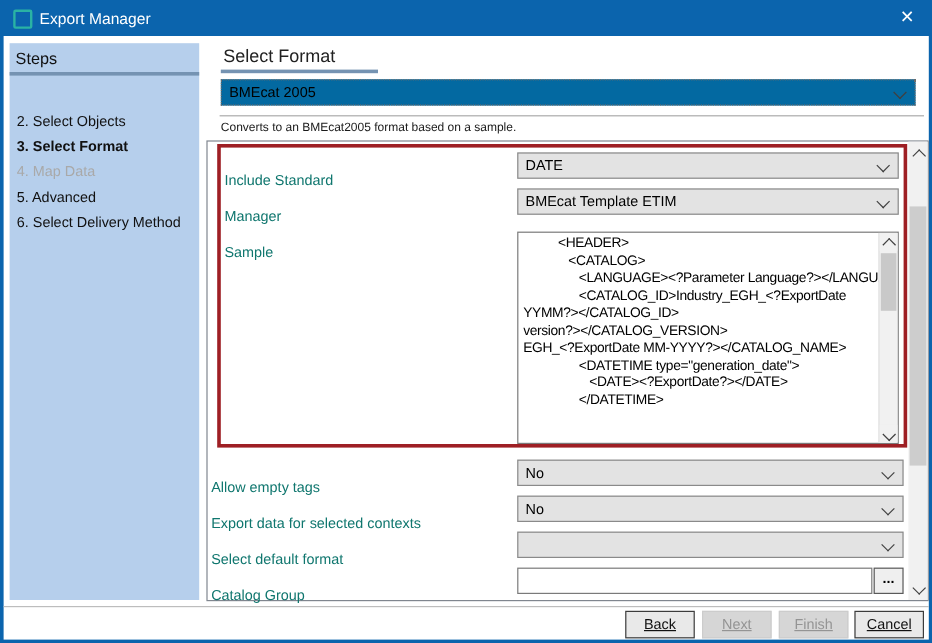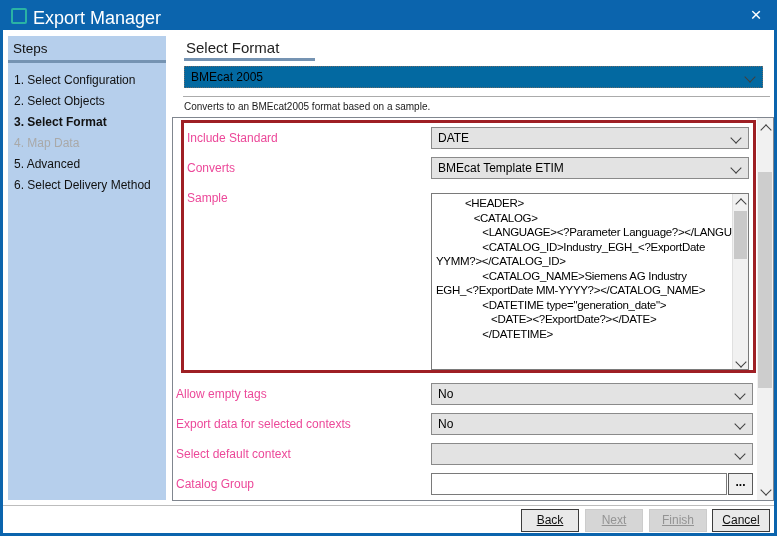--- a/index.html
+++ b/index.html
@@ -2,38 +2,38 @@
 <html><head>
 <meta charset="utf-8">
 <style>
   html,body{margin:0;padding:0;background:#e8e8e8;font-family:"Liberation Sans","DejaVu Sans",sans-serif;}
   .window{position:relative;width:777px;height:536px;background:#ffffff;overflow:hidden;}
   .abs{position:absolute;}
   
   .titlebar{left:0;top:0;width:777px;height:30px;background:#0b64ad;}
   .edge{background:#0b64ad;}
   .app-icon{left:11px;top:8px;width:12px;height:12px;border:2px solid #2ab3a4;border-radius:2px;}
-  .win-title{left:33px;top:8px;color:#ffffff;font-size:18px;}
+  .win-title{left:33px;top:8px;color:#ffffff;font-size:13px;}
   .close-btn{left:735px;top:0;width:42px;height:30px;color:#ffffff;font-size:19px;display:flex;align-items:center;justify-content:center;cursor:pointer;}
   
   .sidebar{left:8px;top:36px;width:158px;height:464px;background:#b6cfec;}
   .steps-header{left:13px;top:41px;font-size:13.5px;color:#111111;}
   .steps-underline{left:8px;top:60px;width:158px;height:3px;background:#7593b2;}
   .step{font-size:12px;color:#111111;white-space:nowrap;}
   .step.active{font-weight:bold;}
   .step.disabled{color:#a9a9a9;}
   
   .heading{left:186px;top:39px;font-size:15px;color:#222222;}
   .heading-underline{left:184px;top:58px;width:131px;height:3px;background:#7593b2;}
   .sep1{left:183px;top:96px;width:587px;height:1px;background:#ababab;}
   .desc{left:184px;top:101px;font-size:10px;color:#1a1a1a;}
   
   .panel{left:172px;top:117px;width:602px;height:384px;border:1px solid #80868f;box-sizing:border-box;background:#ffffff;}
   .red-group{left:181px;top:120px;width:575px;height:253px;border:3px solid #9e1f24;box-sizing:border-box;}
-  .lbl{font-size:12px;color:#ec4899;white-space:nowrap;}
+  .lbl{font-size:12px;color:#0f766e;white-space:nowrap;margin-top:12px;}
   
   .combo{height:22px;background:#e3e3e3;border:1px solid #8a8a8a;box-sizing:border-box;cursor:default;}
   .combo.focused{background:#0369a1;border:1px dotted #6b6b6b;}
   .combo-val{position:absolute;left:6px;top:3px;font-size:12px;color:#000000;white-space:nowrap;}
   .chev{position:absolute;width:7px;height:7px;border-left:1px solid #404040;border-bottom:1px solid #404040;}
   .chev.down{transform:rotate(-45deg);}
   .chev.up{transform:rotate(135deg);}
   .combo .chev{right:8px;top:6px;}
   
   .sample-box{left:431px;top:193px;width:318px;height:177px;background:#ffffff;border:1px solid #7a7a7a;box-sizing:border-box;overflow:hidden;}
@@ -66,21 +66,20 @@
 
   <div class="abs titlebar">
     <div class="abs app-icon"></div>
     <span class="abs win-title">Export Manager</span>
     <div class="abs close-btn">×</div>
   </div>
 
   <div class="abs sidebar"></div>
   <span class="abs steps-header">Steps</span>
   <div class="abs steps-underline"></div>
-  <span class="abs step" style="left:14px;top:73px">1. Select Configuration</span>
   <span class="abs step" style="left:14px;top:94px">2. Select Objects</span>
   <span class="abs step active" style="left:14px;top:115px">3. Select Format</span>
   <span class="abs step disabled" style="left:14px;top:136px">4. Map Data</span>
   <span class="abs step" style="left:14px;top:157px">5. Advanced</span>
   <span class="abs step" style="left:14px;top:178px">6. Select Delivery Method</span>
 
   <span class="abs heading">Select Format</span>
   <div class="abs heading-underline"></div>
 
   <div class="abs combo focused" style="left:184px;top:66px;width:579px">
@@ -94,35 +93,35 @@
   <div class="abs panel"></div>
 
   <div class="abs red-group"></div>
 
   <span class="abs lbl" style="left:187px;top:131px">Include Standard</span>
   <div class="abs combo" style="left:431px;top:127px;width:318px">
     <span class="combo-val">DATE</span>
     <span class="chev down"></span>
   </div>
 
-  <span class="abs lbl" style="left:187px;top:161px">Converts</span>
+  <span class="abs lbl" style="left:187px;top:161px">Manager</span>
   <div class="abs combo" style="left:431px;top:157px;width:318px">
     <span class="combo-val">BMEcat Template ETIM</span>
     <span class="chev down"></span>
   </div>
 
   <span class="abs lbl" style="left:187px;top:191px">Sample</span>
   <div class="abs sample-box">
     <div class="sample-text">
       <div class="sample-line">          &lt;HEADER&gt;</div>
       <div class="sample-line">             &lt;CATALOG&gt;</div>
       <div class="sample-line">                &lt;LANGUAGE&gt;&lt;?Parameter Language?&gt;&lt;/LANGUAGE&gt;</div>
       <div class="sample-line">                &lt;CATALOG_ID&gt;Industry_EGH_&lt;?ExportDate</div>
       <div class="sample-line">YYMM?&gt;&lt;/CATALOG_ID&gt;</div>
-      <div class="sample-line">                &lt;CATALOG_NAME&gt;Siemens AG Industry</div>
+      <div class="sample-line">version?&gt;&lt;/CATALOG_VERSION&gt;</div>
       <div class="sample-line">EGH_&lt;?ExportDate MM-YYYY?&gt;&lt;/CATALOG_NAME&gt;</div>
       <div class="sample-line">                &lt;DATETIME type="generation_date"&gt;</div>
       <div class="sample-line">                   &lt;DATE&gt;&lt;?ExportDate?&gt;&lt;/DATE&gt;</div>
       <div class="sample-line">                &lt;/DATETIME&gt;</div>
     </div>
     <div class="vscroll">
       <div class="arrow" style="top:0">
           <span class="chev up" style="position:absolute;top:6px"></span>
         </div>
       <div class="thumb" style="top:17px;height:48px"></div>
@@ -137,21 +136,21 @@
     <span class="combo-val">No</span>
     <span class="chev down"></span>
   </div>
 
   <span class="abs lbl" style="left:176px;top:417px">Export data for selected contexts</span>
   <div class="abs combo" style="left:431px;top:413px;width:322px">
     <span class="combo-val">No</span>
     <span class="chev down"></span>
   </div>
 
-  <span class="abs lbl" style="left:176px;top:447px">Select default context</span>
+  <span class="abs lbl" style="left:176px;top:447px">Select default format</span>
   <div class="abs combo" style="left:431px;top:443px;width:322px">
     <span class="combo-val"></span>
     <span class="chev down"></span>
   </div>
 
   <span class="abs lbl" style="left:176px;top:477px">Catalog Group</span>
   <input class="abs text-input" value="" style="">
   <div class="abs browse-btn">...</div>
 
   <div class="abs pscroll">

